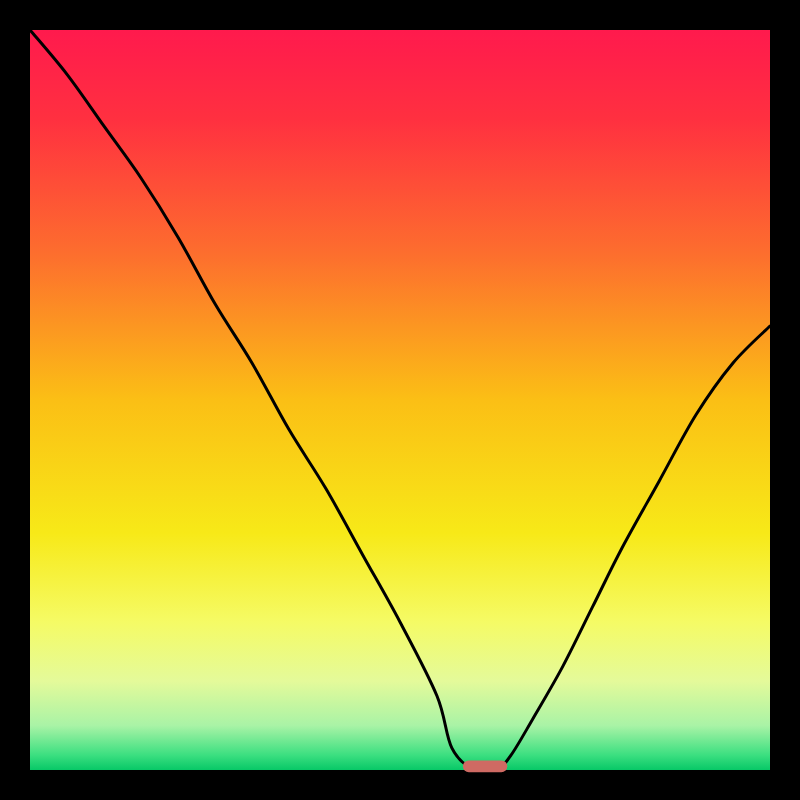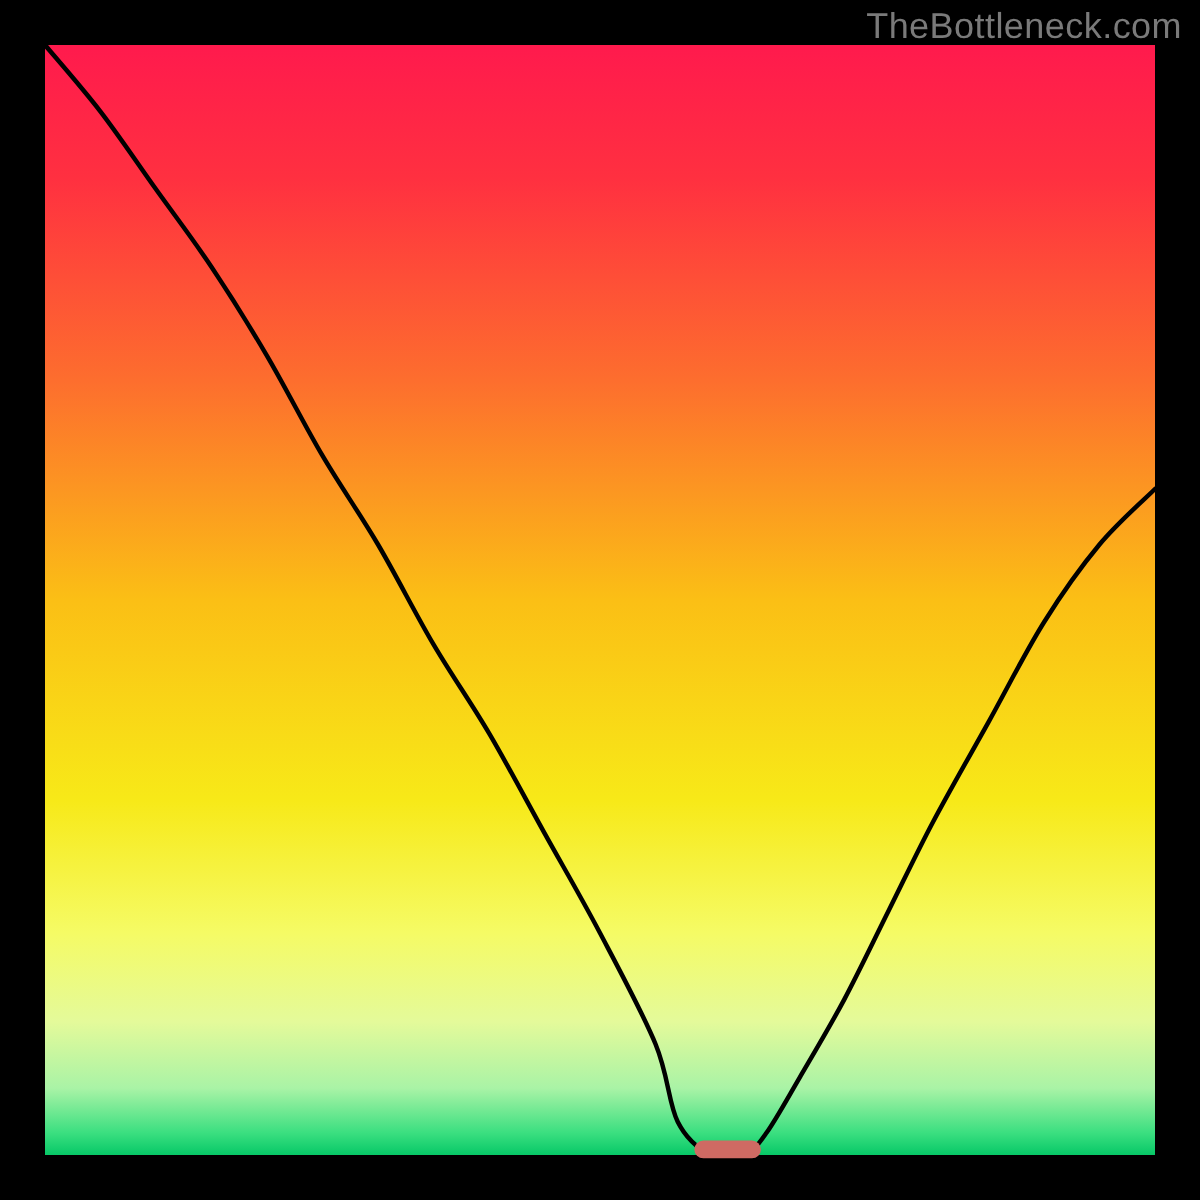--- a/index.html
+++ b/index.html
@@ -29,21 +29,20 @@
   svg.plot {
     position: absolute;
     left: 0;
     top: 0;
   }
 </style>
 </head>
 <body>
 
 <div class="frame">
-  <div class="watermark">TheBottleneck.com</div>
 
   <svg class="plot" width="800" height="800" viewBox="0 0 800 800">
     <defs>
       <linearGradient id="bg-grad" x1="0" y1="0" x2="0" y2="1">
 
       <stop offset="0%" stop-color="#ff1a4d"></stop>
           <stop offset="12%" stop-color="#ff3040"></stop>
           <stop offset="30%" stop-color="#fd6d2e"></stop>
           <stop offset="50%" stop-color="#fbbf15"></stop>
           <stop offset="68%" stop-color="#f7e918"></stop>

